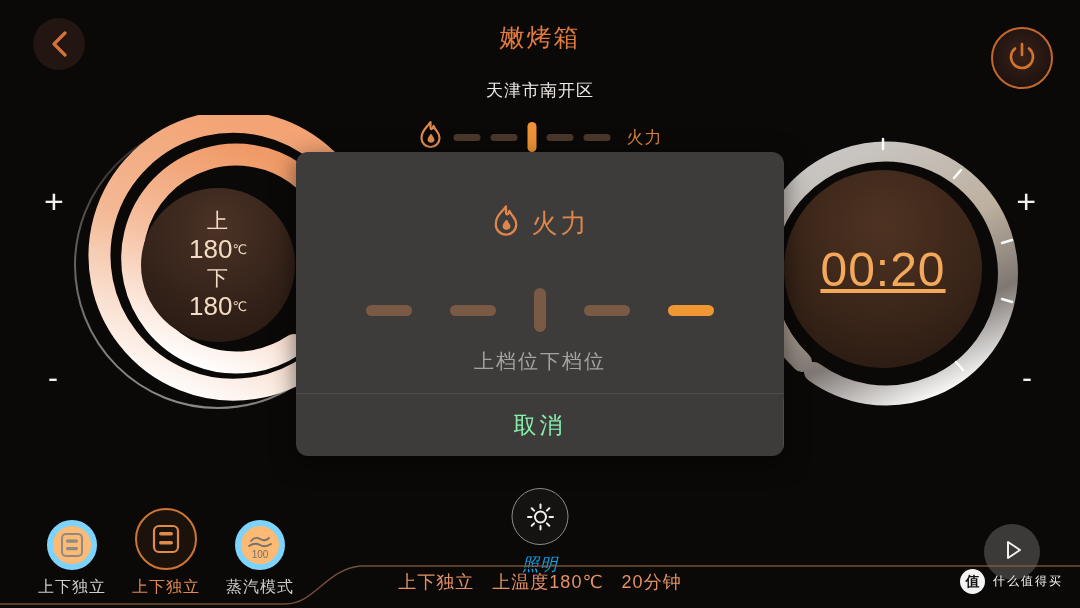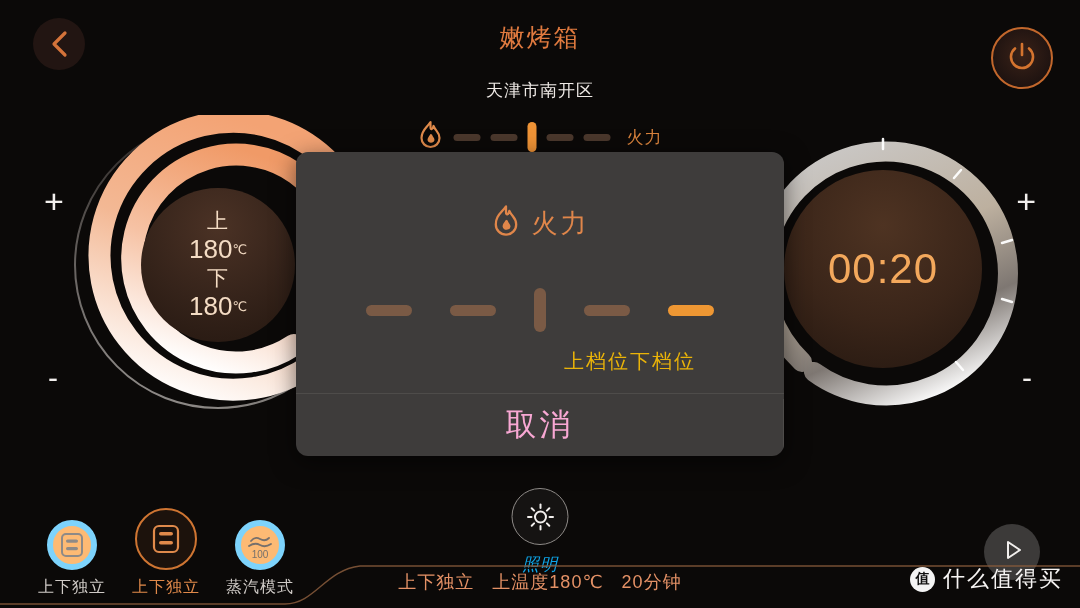--- a/index.html
+++ b/index.html
@@ -87,21 +87,21 @@
   .temp-core .val { font-size: 26px; line-height: 30px; }
   .temp-core .val .unit { font-size: 13px; vertical-align: 4px; }
 
   .timer-core {
     position: absolute; left: 50%; top: 50%;
     transform: translate(-50%,-50%);
     width: 198px; height: 198px; border-radius: 50%;
     background: radial-gradient(circle at 50% 28%, #4e3322 0%, #3a2519 55%, #241710 100%);
     display: flex; align-items: center; justify-content: center;
   }
-  .timer-core .tval { font-size: 42px; color: #f0a košile; }
+  .timer-core .tval { font-size: 48px; color: #f0a košile; text-decoration: underline; }
   .timer-core .tval { color: #f3a85c; letter-spacing: 1px; }
 
   .pm {
     position: absolute; color: #f2efed; font-weight: 300;
     line-height: 1;
   }
   .pm.plus { font-size: 34px; }
   .pm.minus { font-size: 30px; }
   .pm-left-plus  { left: 44px;  top: 184px; }
   .pm-left-minus { left: 48px;  top: 363px; }
@@ -171,21 +171,21 @@
   .watermark {
     position: absolute; right: 17px; bottom: 14px;
     display: flex; align-items: center; gap: 8px;
   }
   .wm-circle {
     width: 25px; height: 25px; border-radius: 50%;
     background: #f4f4f4; color: #111;
     display: flex; align-items: center; justify-content: center;
     font-size: 14px; font-weight: bold;
   }
-  .wm-text { font-size: 22px; color: #f6f4f3; letter-spacing: 2px; }
+  .wm-text { font-size: 12px; color: #f6f4f3; letter-spacing: 2px; }
 
   
   .dialog {
     position: absolute; left: 296px; top: 152px;
     width: 488px; height: 304px;
     background: #3e3c3b; border-radius: 12px;
     overflow: hidden;
     box-shadow: 0 6px 24px rgba(0,0,0,.55);
   }
   .dlg-title {
@@ -199,31 +199,31 @@
     height: 44px;
   }
   .dlg-slider .dseg {
     width: 46px; height: 11px; border-radius: 6px; background: #7a5a45;
   }
   .dlg-slider .dseg.vert {
     width: 12px; height: 44px; border-radius: 7px; background: #7a5a45;
   }
   .dlg-slider .dseg.hot { background: #ee9733; }
   .dlg-sublabels {
-    margin-top: 16px; display: flex; justify-content: flex-end;
-    padding: 0 88px; font-size: 20px; color: #eab308; letter-spacing: 2px;
+    margin-top: 16px; display: flex; justify-content: center;
+    padding: 0 88px; font-size: 20px; color: #a3a3a3; letter-spacing: 2px;
   }
   .dlg-footer {
     position: absolute; left: 0; right: 0; bottom: 0; height: 63px;
     border-top: 1px solid #4e4c4a;
     display: flex;
   }
   .dlg-footer .fbtn {
     flex: 1; display: flex; align-items: center; justify-content: center;
-    font-size: 31px; color: #f9a8d4; letter-spacing: 3px;
+    font-size: 23px; color: #86efac; letter-spacing: 3px;
   }
   .dlg-footer .fdiv { width: 1px; background: #4e4c4a; margin: 5px 0; }
 </style>
 </head>
 <body>
 
 <div id="app">
 
   <div class="back-btn">
     <span>

